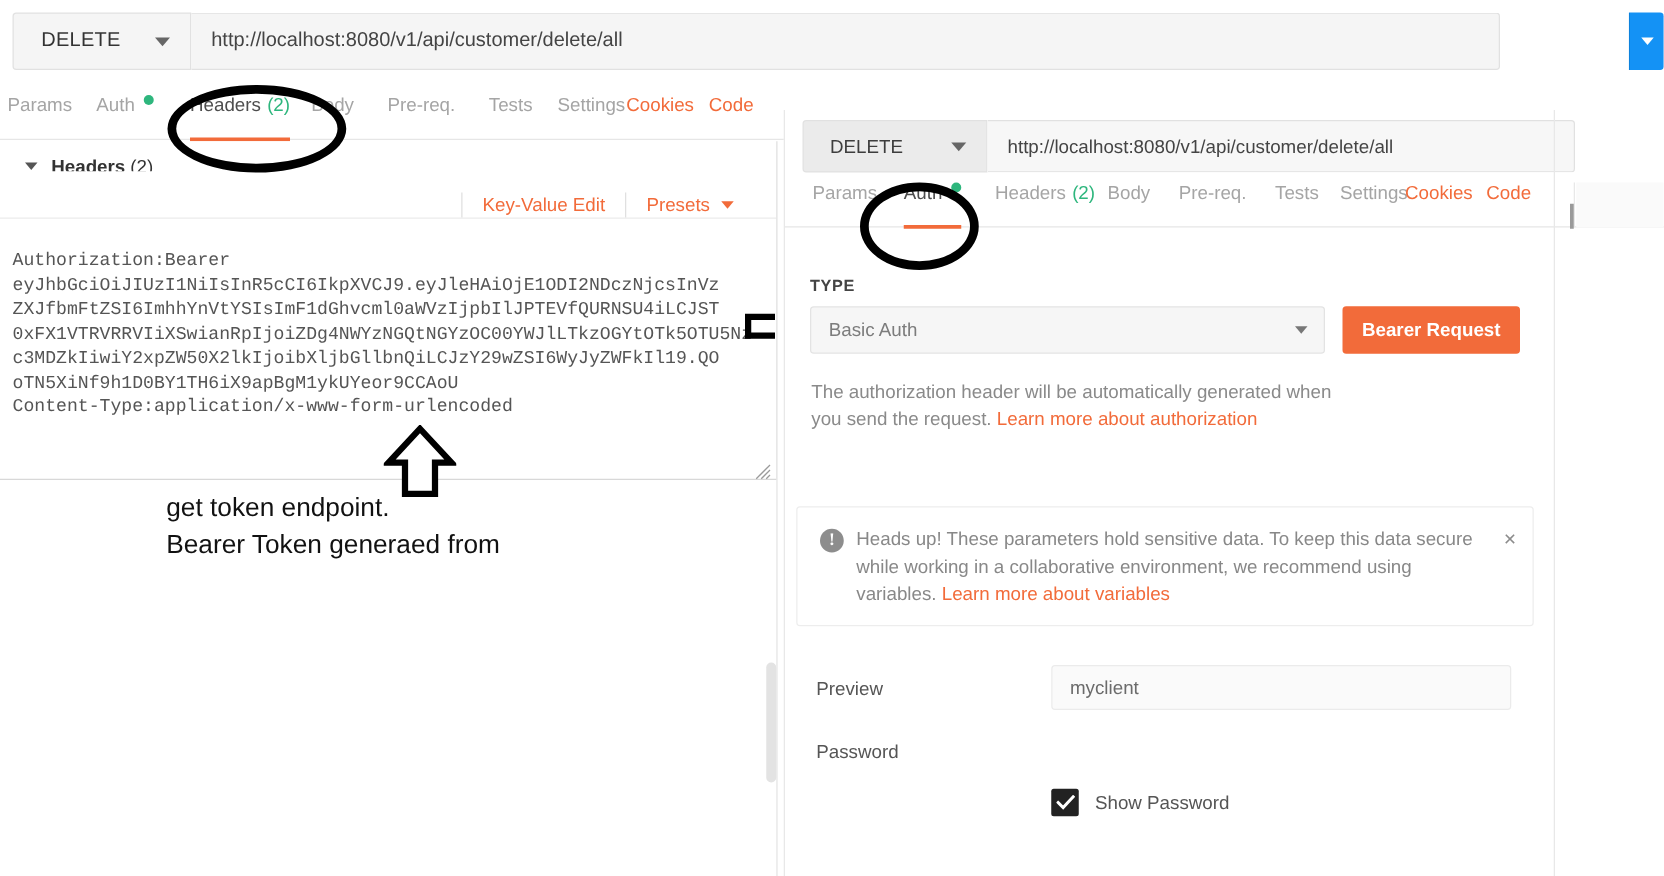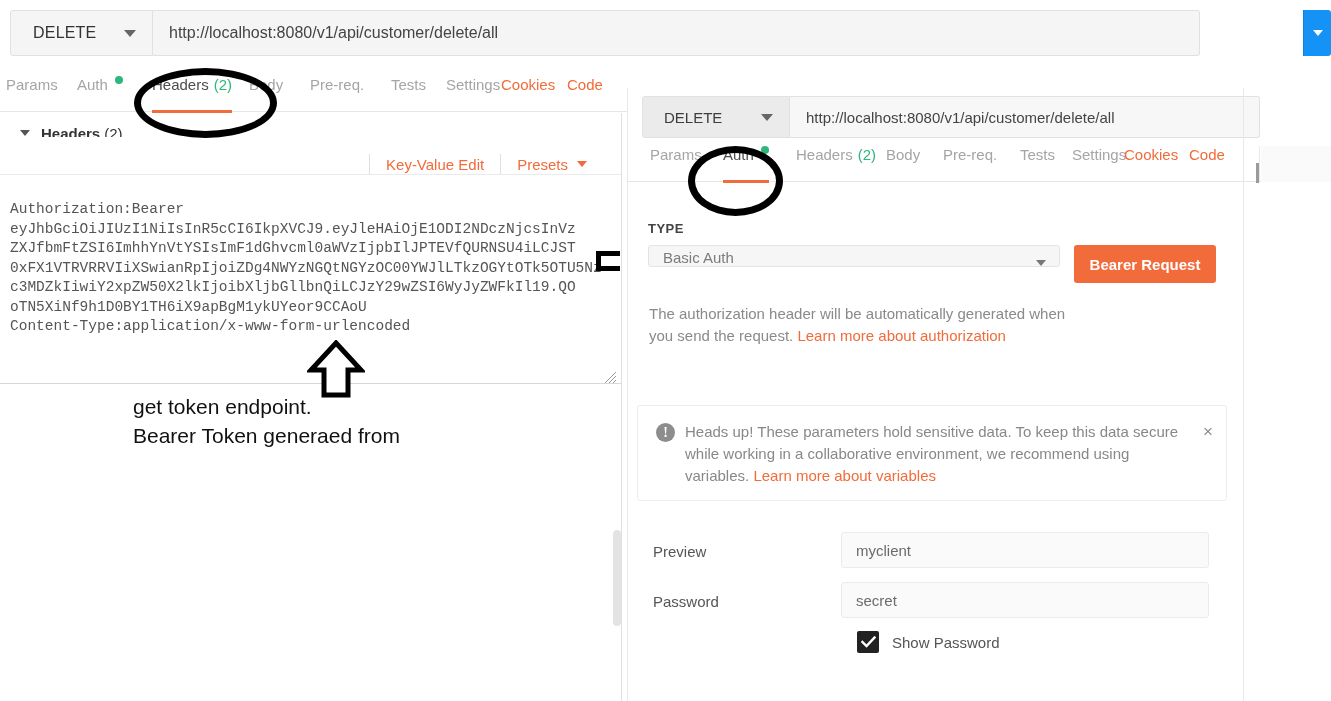--- a/index.html
+++ b/index.html
@@ -163,23 +163,23 @@
   .ov-edge-mark { position: absolute; left: 633px; top: 58px; width: 70px; height: 36px;
                   background: #fafafa; }
   .ov-edge-bar { position: absolute; left: 1256px; top: 163px; width: 3px; height: 20px;
                  background: #9a9a9a; }
 
   .type-label {
     position: absolute; left: 648px; top: 221px; font-size: 13px;
     font-weight: bold; color: #444; letter-spacing: .5px;
   }
   .type-select {
-    position: absolute; left: 648px; top: 245px; width: 412px; height: 22px;
+    position: absolute; left: 648px; top: 245px; width: 412px; height: 38px;
     background: #f6f6f6; border: 1px solid #e3e3e3; border-radius: 3px;
-    display: flex; align-items: flex-end; cursor: pointer;
+    display: flex; align-items: center; cursor: pointer;
   }
   .type-select .val { font-size: 15px; color: #7c7c7c; padding-left: 14px; flex: 1; }
   .type-select .c { width: 0; height: 0; border-left: 5px solid transparent;
                     border-right: 5px solid transparent; border-top: 6px solid #777;
                     margin-right: 13px; }
   .preview-btn {
     position: absolute; left: 1074px; top: 245px; width: 142px; height: 38px;
     background: #f26b3a; border: none; border-radius: 3px; color: #fff;
     font-size: 15px; font-weight: bold; font-family: "Liberation Sans", sans-serif;
     cursor: pointer;
@@ -212,21 +212,21 @@
     cursor: pointer; font-family: "Liberation Sans", sans-serif;
   }
 
   .field-label { position: absolute; font-size: 15px; color: #555; }
   .field-input {
     position: absolute; width: 368px; height: 36px;
     background: #fafafa; border: 1px solid #ebebeb; border-radius: 3px;
     font-size: 15px; color: #6b6b6b; padding-left: 14px; outline: none;
     font-family: "Liberation Sans", sans-serif;
   }
-  .checkbox-row { position: absolute; left: 841px; top: 631px; display: flex; align-items: center; margin-left: 16px; }
+  .checkbox-row { position: absolute; left: 841px; top: 631px; display: flex; align-items: center; }
   .cbox {
     width: 22px; height: 22px; background: #222; border-radius: 2px;
     display: flex; align-items: center; justify-content: center; cursor: pointer;
   }
   .cbox svg { display: block; }
   .cbox-label { font-size: 15px; color: #555; margin-left: 13px; }
 
   .ov-bottom-divider {
     position: absolute; left: 1243px; top: 88px; width: 1px; height: 613px; background: #e8e8e8;
   }
@@ -399,21 +399,20 @@
   <div class="warn-icon">!</div>
   <div class="warn-text">
     <span>Heads up! These parameters hold sensitive data. To keep this data secure while working in a collaborative environment, we recommend using variables. </span><a>Learn more about variables</a>
   </div>
   <div class="warn-close">×</div>
 
   <div class="field-label" style="left:653px; top:543px;">Preview</div>
   <input class="field-input" style="left: 841px; top: 532px;" readonly="" value="myclient">
 
   <div class="field-label" style="left:653px; top:593px;">Password</div>
-  <input class="field-input" style="left: 841px; top: 582px;" readonly="" value="secret">
 
   <div class="checkbox-row">
     <span class="cbox">
       <svg width="15" height="12" viewBox="0 0 15 12">
         <path d="M1.5,6 L5.5,10 L13.5,1.5" fill="none" stroke="#ffffff" stroke-width="2.4" stroke-linecap="square" stroke-linejoin="miter"></path>
       </svg>
     </span>
     <span class="cbox-label">Show Password</span>
   </div>
 

